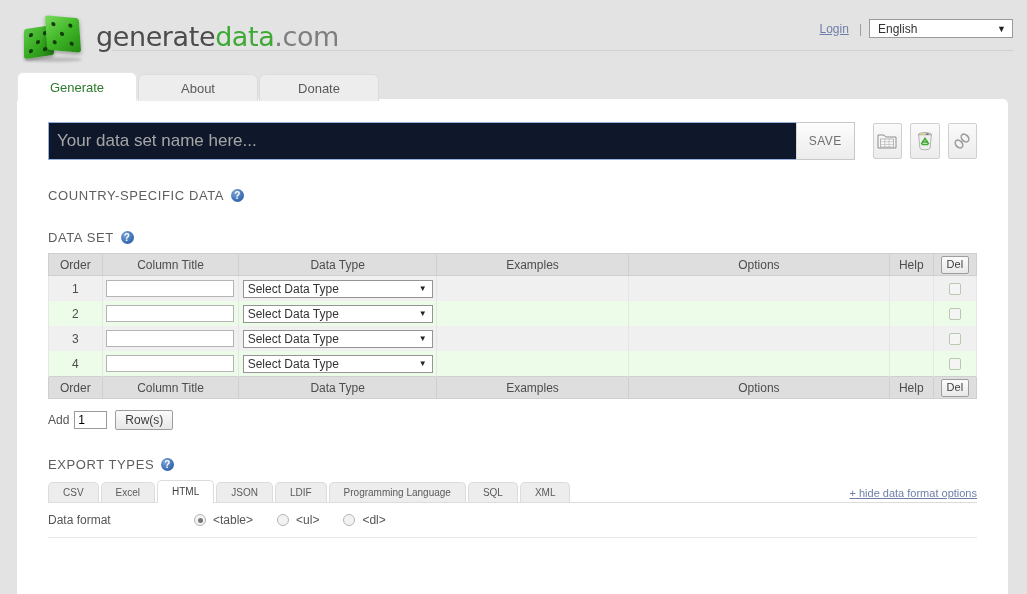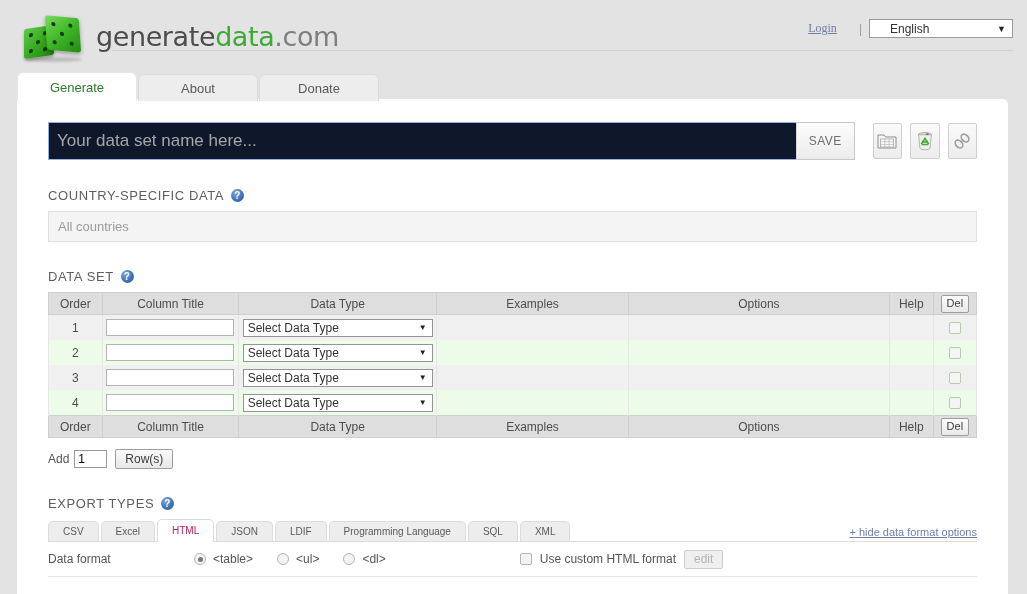--- a/index.html
+++ b/index.html
@@ -96,37 +96,36 @@
     right: 14px;
     top: 19px;
     display: flex;
     align-items: center;
     font-size: 12px;
   }
   #login-link {
     color: #6e7ea8;
     text-decoration: underline;
     cursor: pointer;
-    margin-right: 22px;
-    font-family: Liberation Serif, serif;
+    margin-right: 10px;
   }
   #header-sep {
     color: #9a9a9a;
     margin-right: 7px;
   }
   #language-select {
     width: 144px;
     height: 19px;
     border: 1px solid #9a9a9a;
     background: #fff;
     font-size: 12px;
     color: #333;
     display: flex;
     align-items: center;
-    padding: 0 20px;
+    padding: 0 8px;
     box-sizing: border-box;
     position: relative;
     cursor: pointer;
     font-family: "Liberation Sans", sans-serif;
   }
   #language-select .caret {
     position: absolute;
     right: 6px;
     font-size: 9px;
     color: #222;
@@ -406,21 +405,21 @@
     border: 1px solid #dcdcdc;
     border-bottom: none;
     border-top-left-radius: 5px;
     border-top-right-radius: 5px;
     box-sizing: border-box;
     margin-right: 2px;
     cursor: pointer;
   }
   .etab.active {
     background: #fff;
-    color: #be185d;
+    color: #404040;
     height: 23px;
     line-height: 22px;
     margin-bottom: -1px;
   }
   #hide-format-link {
     position: absolute;
     right: 0;
     bottom: 3px;
     font-size: 11px;
     color: #6e7ea8;
@@ -570,23 +569,20 @@
             <ellipse cx="7" cy="13" rx="3.2" ry="4.4" transform="rotate(-42 7 13)"></ellipse>
             <ellipse cx="13" cy="7" rx="3.2" ry="4.4" transform="rotate(-42 13 7)"></ellipse>
           </g>
         </svg>
       </div>
     </div>
 
     <div class="section-title">
       <span>COUNTRY-SPECIFIC DATA</span>
       <span class="help-icon">?</span>
-    </div>
-    <div id="country-box">
-      <span>All countries</span>
     </div>
 
     <div class="section-title">
       <span>DATA SET</span>
       <span class="help-icon">?</span>
     </div>
 
     <table id="dataset-table">
       <thead>
         <tr>
@@ -707,21 +703,16 @@
       </div>
       <div class="radio-item">
         <span class="radio"></span>
         <span>&lt;ul&gt;</span>
       </div>
       <div class="radio-item">
         <span class="radio"></span>
         <span>&lt;dl&gt;</span>
       </div>
 
-      <div id="custom-format-group">
-        <span class="checkbox"></span>
-        <span id="custom-format-label">Use custom HTML format</span>
-        <button id="edit-button">edit</button>
-      </div>
     </div>
 
   </div>
 </div>
 
 </body></html>

